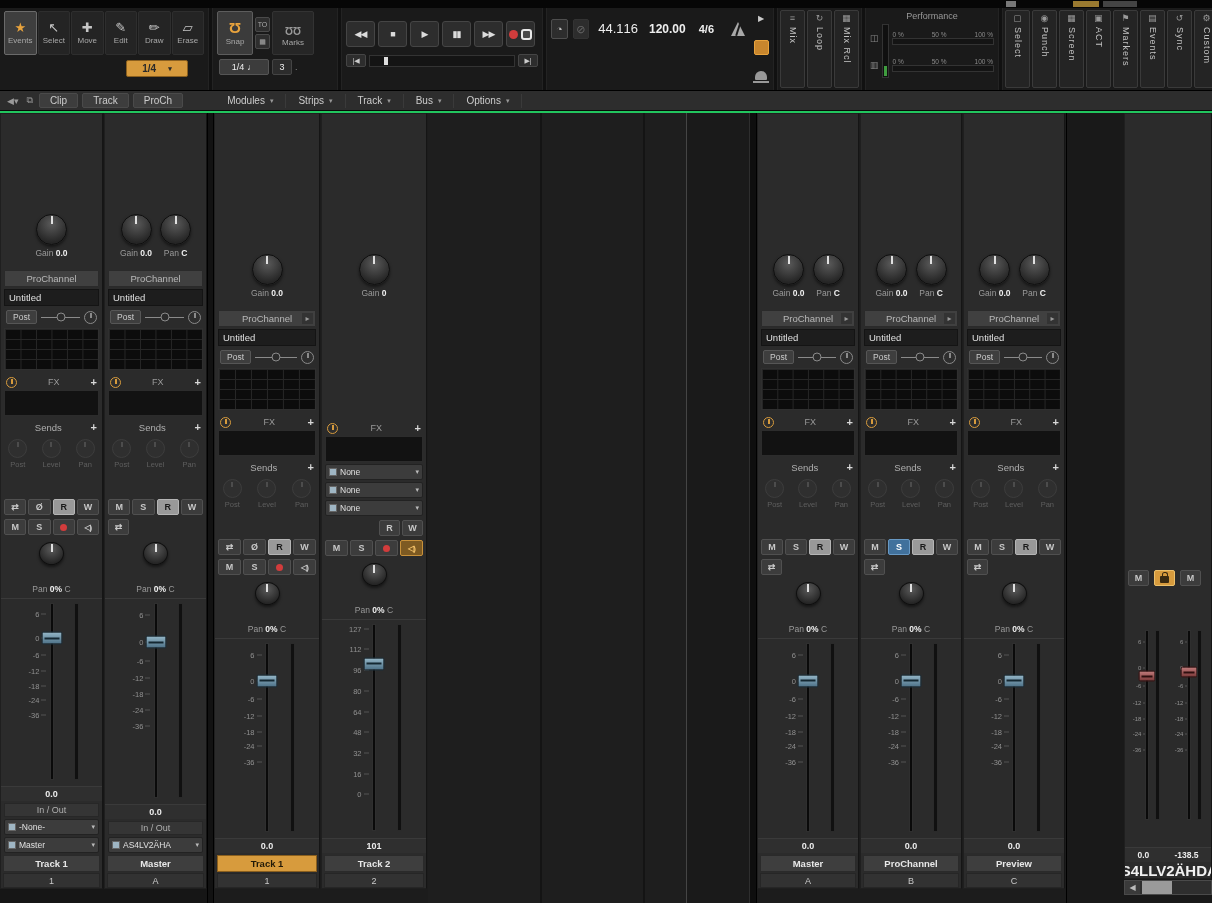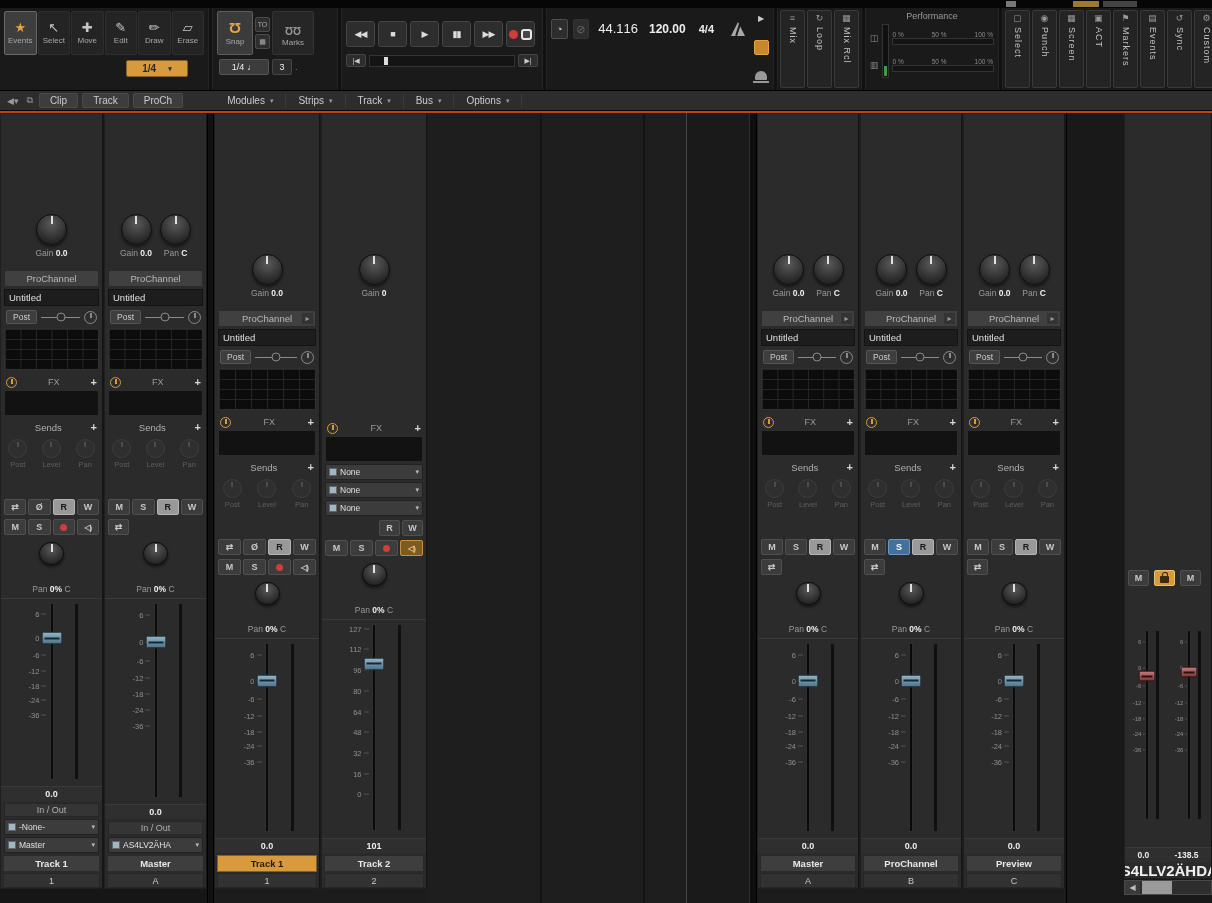--- a/index.html
+++ b/index.html
@@ -105,21 +105,21 @@
     display:flex; align-items:center; gap:4px; padding:0 5px; }
   .mb-icon { color:#999; font-size:9px; padding:0 2px; }
   .tab { background:#3d3d3d; border:1px solid #4a4a4a; border-radius:2px; color:#ccc; font-size:10px;
     padding:1px 10px; height:15px; display:flex; align-items:center; }
   .menus { display:flex; margin-left:28px; }
   .menu { color:#ccc; font-size:10px; padding:0 12px; display:flex; align-items:center; gap:5px;
     border-right:1px solid #3a3a3a; height:14px; }
   .menu .dd { font-size:7px; color:#999; }
 
   
-  .main { display:flex; height:792px; background:#c2410c; padding-top:2px; }
+  .main { display:flex; height:792px; background:#22c55e; padding-top:2px; }
   .inspector { width:207px; background:#161616; display:flex; gap:1px; flex:none; }
   .pane-divider { width:7px; background:#121212; border-left:1px solid #000; border-right:1px solid #000; flex:none; }
   .console { flex:1; display:flex; background:#1c1c1c; position:relative; }
   .tracks-wrap, .buses-wrap { display:flex; flex:none; }
 
   .strip { width:103px; height:776px; background:#2b2b2b; display:flex; flex-direction:column;
     border:1px solid #1f1f1f; border-right:1px solid #151515; overflow:hidden; font-size:9px; flex:none; }
   .console .strip { margin-right:1px; }
   .s-top { flex:none; }
   .sec { margin:2px 3px 0; }
@@ -330,21 +330,21 @@
 
   <div class="tb-module time-module">
     <div class="time-row2">
       <div class="tm-btn">◔</div>
       <div class="tm-btn dim">⊘</div>
       <div class="sr-stack">
         <span>44.1</span>
         <span>16</span>
       </div>
       <span class="tempo">120.00</span>
-      <span class="meter-sig">4/4</span>
+      <span class="meter-sig">4/6</span>
       <span class="metro-tri"></span>
     </div>
   </div>
 
   <div class="side-col">
     <span class="sc-play">▶</span>
     <div class="sc-orange"></div>
     <div class="bell"></div>
   </div>
   <div class="tb-sep"></div>

